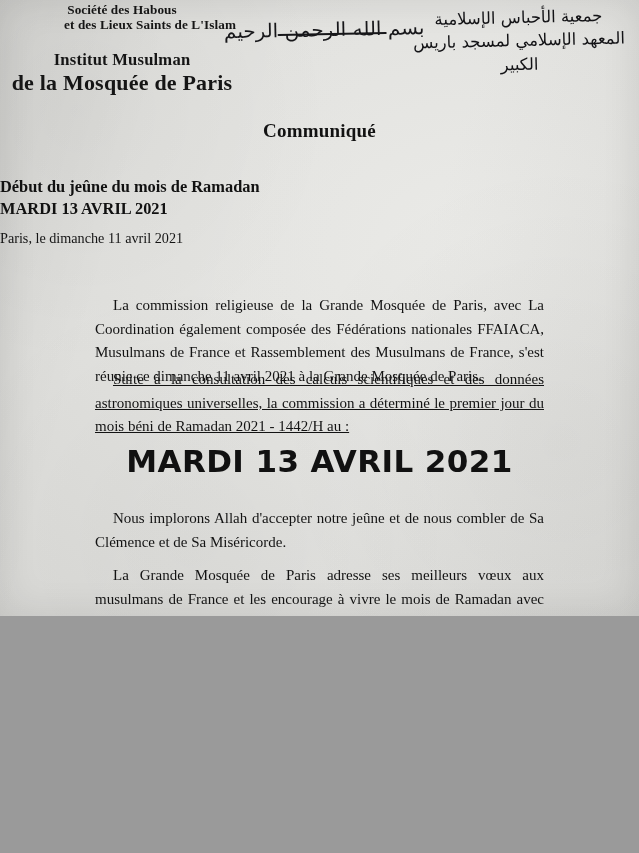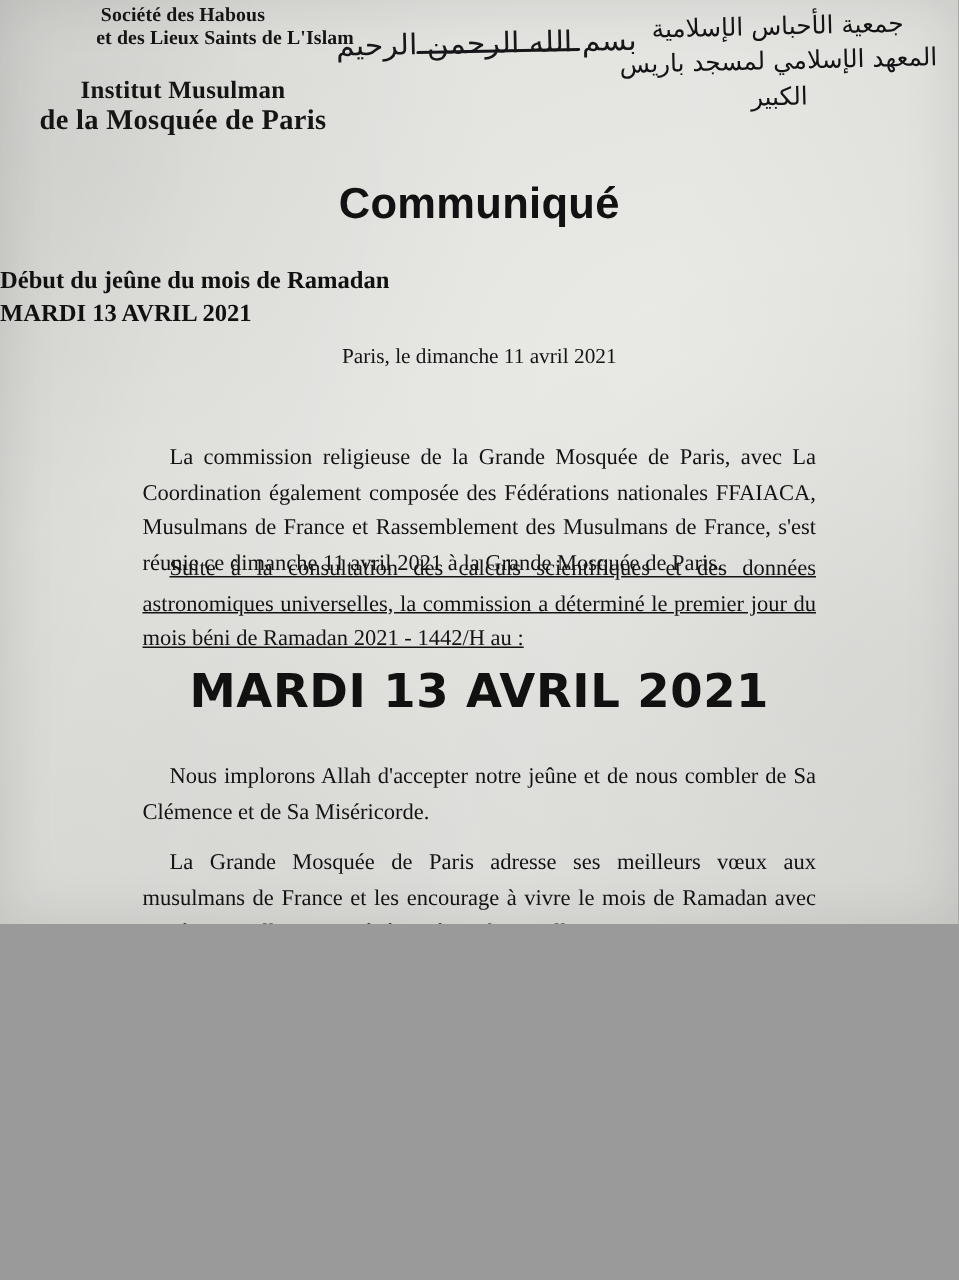--- a/index.html
+++ b/index.html
@@ -51,21 +51,21 @@
     left: 8px;
     top: 2px;
     width: 228px;
     text-align: center;
     line-height: 1.14;
     font-weight: bold;
   }
   .org-l1 { font-size: 13.2px; letter-spacing: 0.1px; }
   .org-l2 { font-size: 13.2px; letter-spacing: 0.1px; text-align: right; }
   .org-l3 { font-size: 16.6px; margin-top: 19px; letter-spacing: 0.2px; }
-  .org-l4 { font-size: 19px; letter-spacing: 0.2px; }
+  .org-l4 { font-size: 22px; letter-spacing: 0.2px; }
 
   .basmala {
     position: absolute;
     left: 244px;
     top: 18px;
     width: 176px;
     text-align: center;
     font-size: 19px;
     color: #17171a;
     font-family: "DejaVu Sans", sans-serif;
@@ -95,41 +95,41 @@
     transform: rotate(-1.4deg);
   }
   .arabic-org .ar1 { font-size: 16.5px; letter-spacing: -0.4px; }
   .arabic-org .ar2 { font-size: 16.5px; letter-spacing: -0.4px; }
 
   
   .doc-title {
     position: absolute;
     top: 120px; left: 0; right: 0;
     text-align: center;
-    font-family: Liberation Sans, sans-serif;
-    font-weight: bold;
-    font-size: 29px;
+    font-family: Liberation Serif, serif;
+    font-weight: bold;
+    font-size: 19px;
     letter-spacing: 0.2px;
     color: #121212;
     z-index: 4;
   }
   .subtitle {
     position: absolute;
     top: 176px; left: 0; right: 0;
     text-align: left;
     font-weight: bold;
     font-size: 16.4px;
     line-height: 1.33;
     color: #111;
     z-index: 4;
   }
   .dateline {
     position: absolute;
     top: 230px; left: 0; right: 0;
-    text-align: center;
+    text-align: left;
     font-size: 14.2px;
     color: #141414;
     z-index: 4;
   }
 
   .para {
     position: absolute;
     left: 95px;
     width: 449px;
     text-align: justify;

